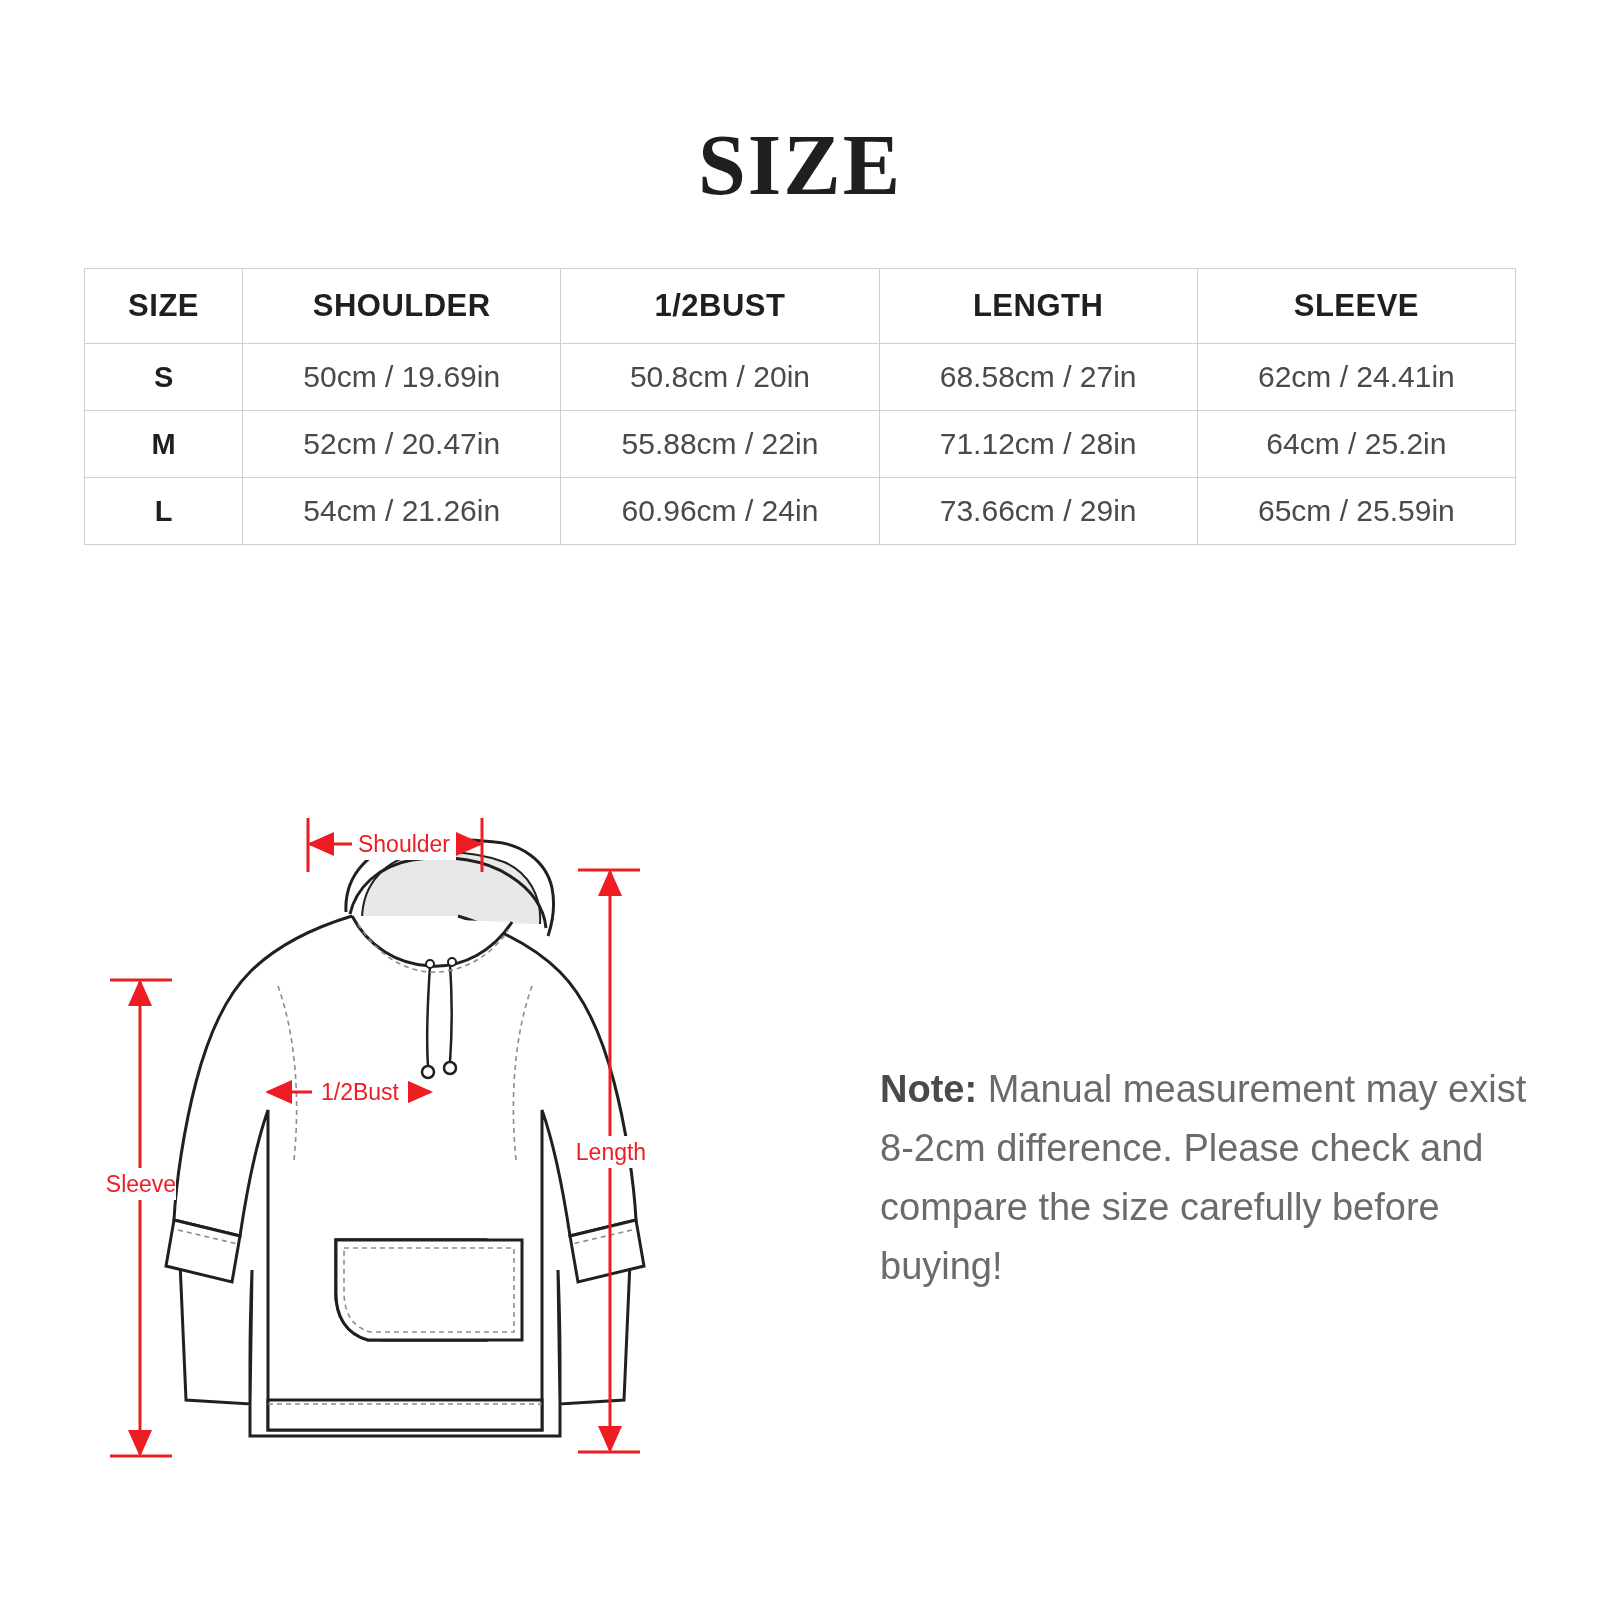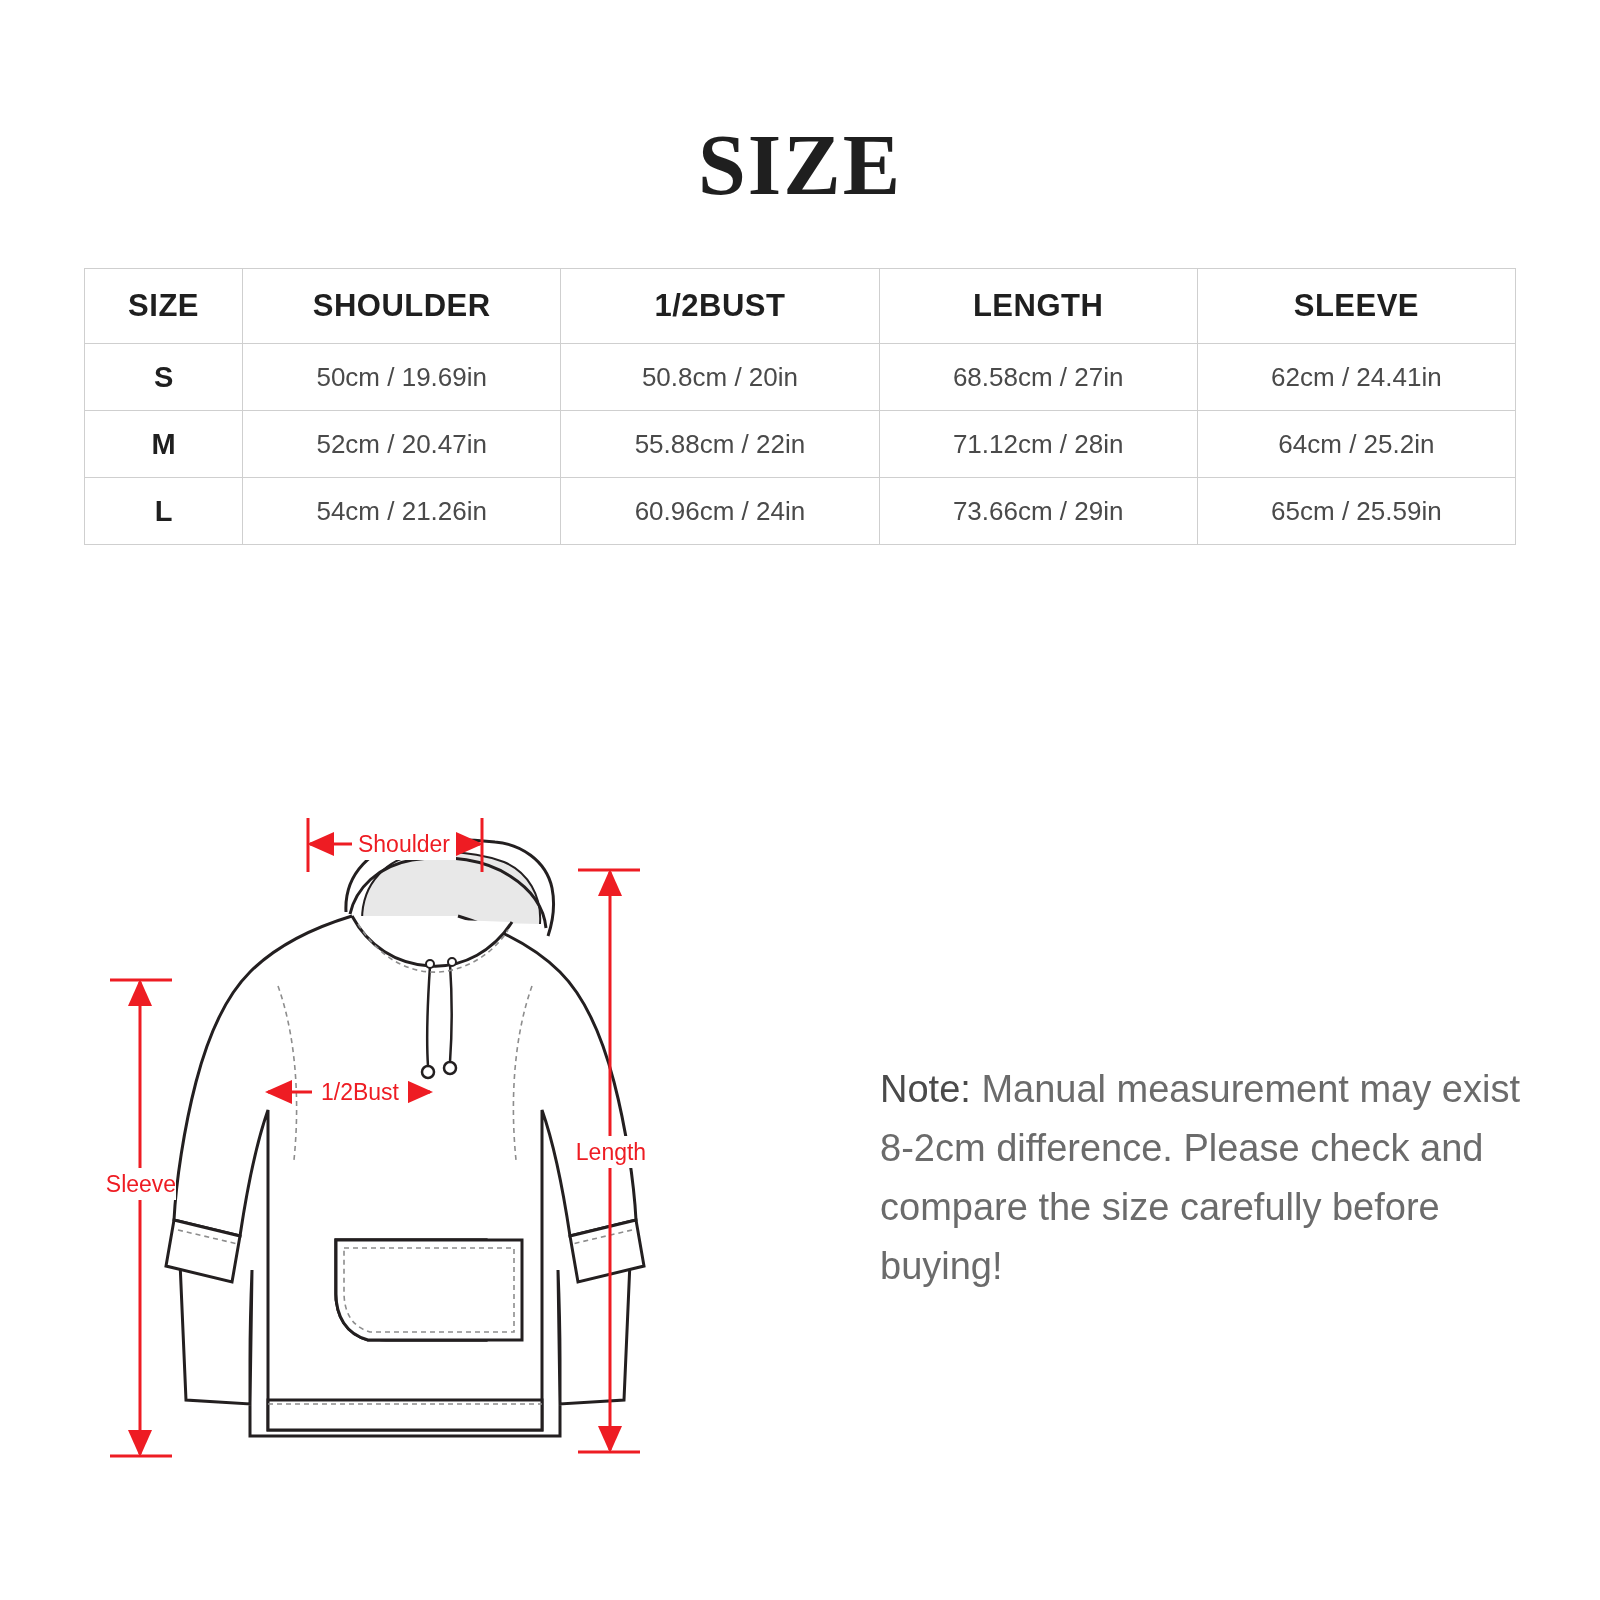--- a/index.html
+++ b/index.html
@@ -48,21 +48,21 @@
   }
   .size-table thead th {
     height: 72px;
     font-size: 31px;
     font-weight: bold;
     color: #1f1f1f;
     letter-spacing: 0.5px;
   }
   .size-table tbody td {
     height: 64px;
-    font-size: 26px;
+    font-size: 30px;
     color: #4a4a4a;
   }
   .size-table tbody td.size-cell {
     font-size: 29px;
     font-weight: bold;
     color: #1f1f1f;
   }
   .col-size  { width: 158px; }
   .col-other { width: 318px; }
 
@@ -80,21 +80,21 @@
   .note {
     position: absolute;
     left: 880px;
     top: 1060px;
     width: 650px;
     font-size: 38px;
     line-height: 1.55;
     color: #6b6b6b;
   }
   .note .note-label {
-    font-weight: normal;
+    font-weight: bold;
     color: #4a4a4a;
   }
 </style>
 </head>
 <body>
 
 <div class="title">SIZE</div>
 
 <table class="size-table">
   <colgroup>

